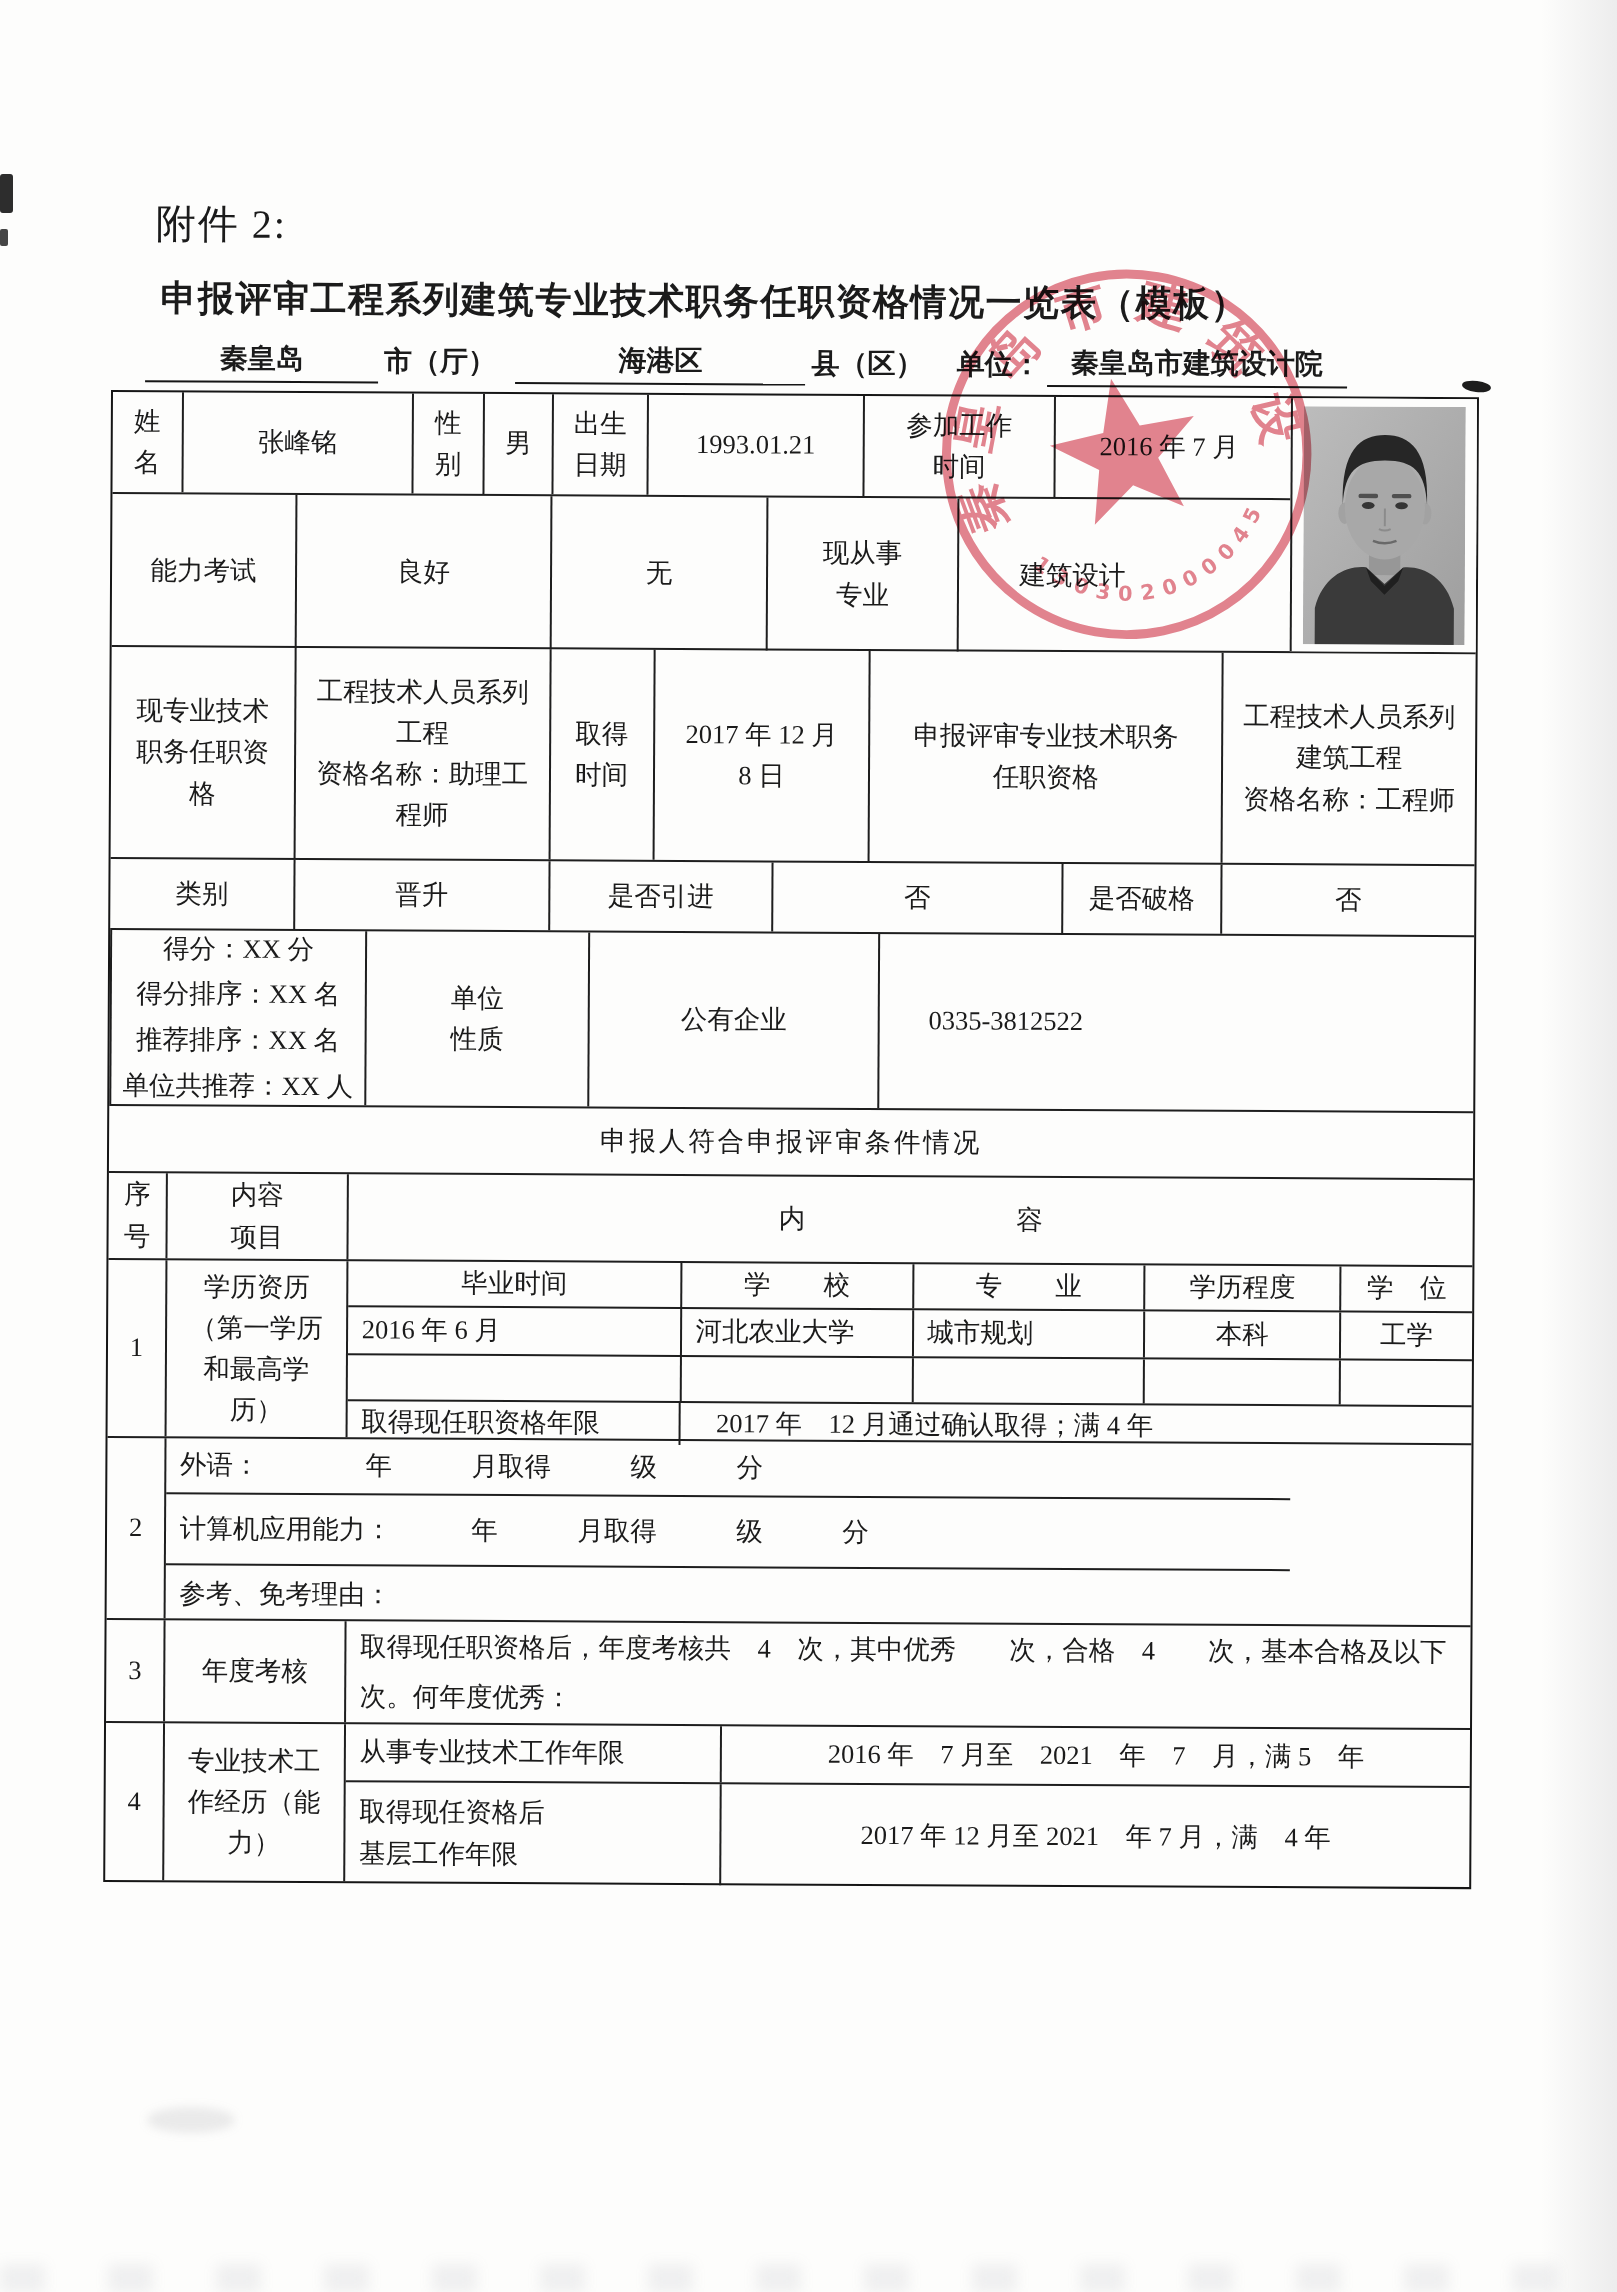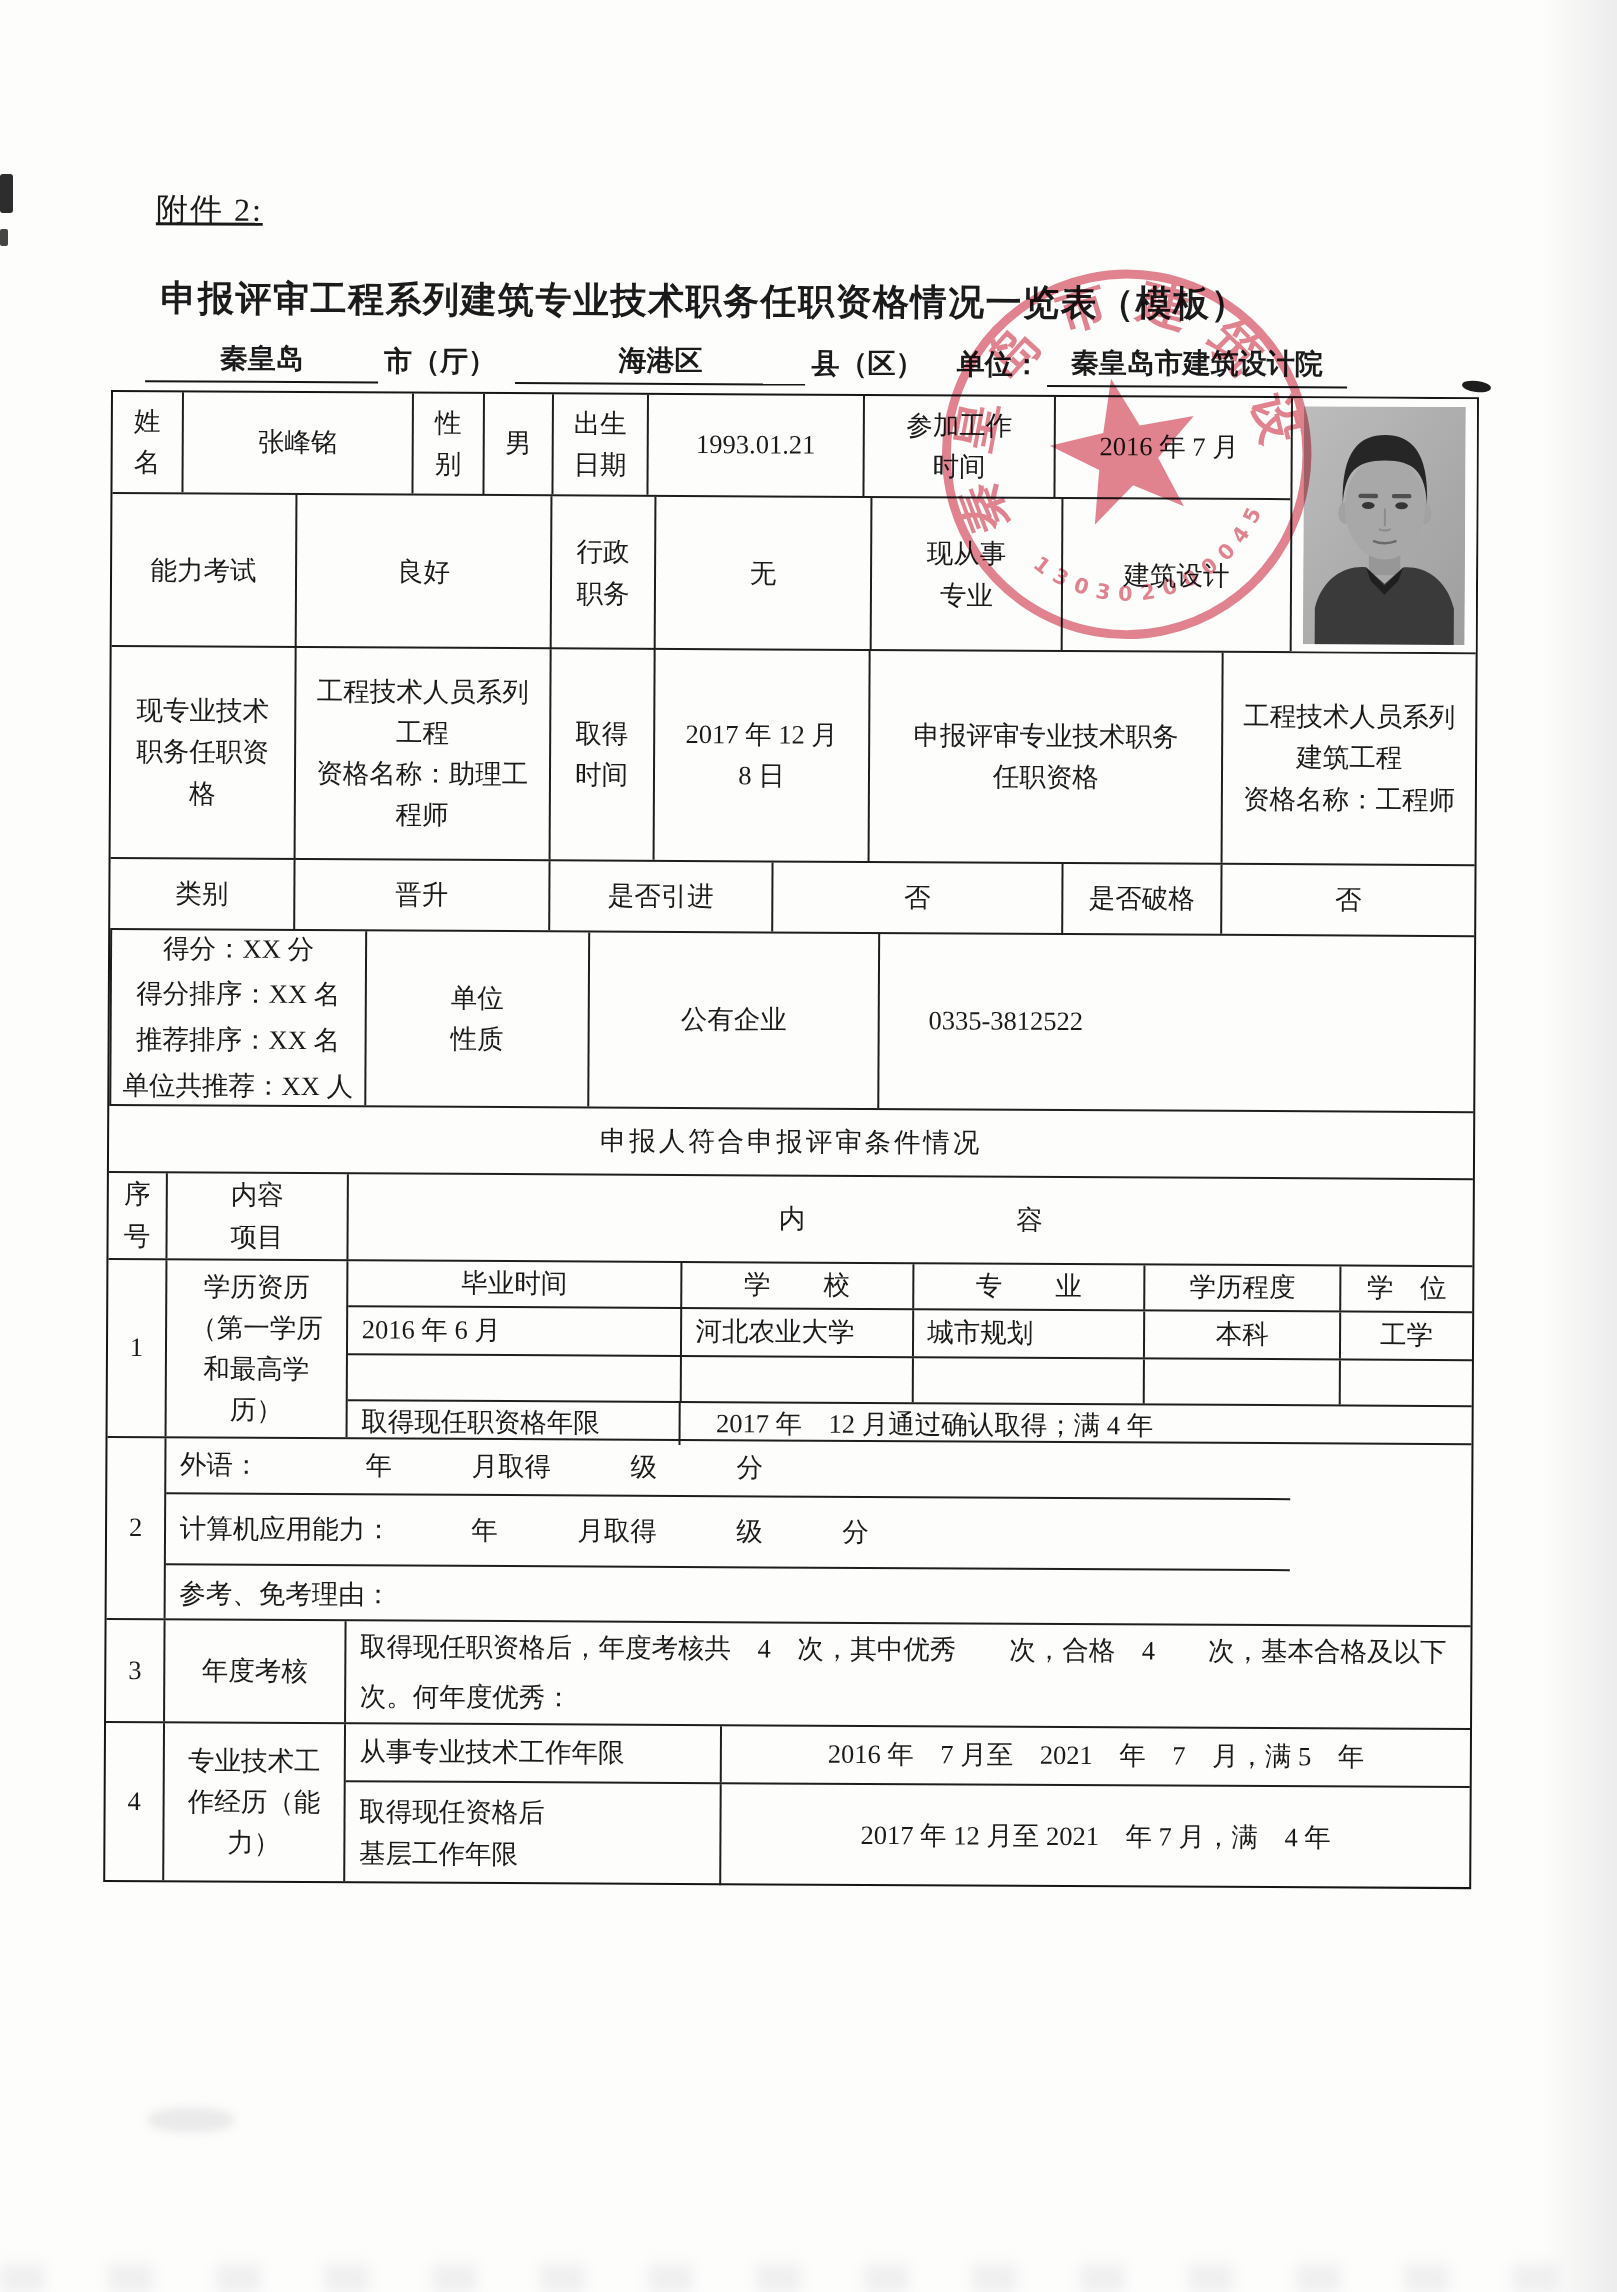--- a/index.html
+++ b/index.html
@@ -1,20 +1,20 @@
 <!DOCTYPE html>
 <html><head>
 <meta charset="utf-8">
 <style>
   html,body{margin:0;padding:0;background:#e9e9e9;}
   .sheet{position:relative;width:1617px;height:2293px;background:#fdfdfc;overflow:hidden;
          font-family:"Liberation Serif","DejaVu Serif",serif;color:#1b1b1b;}
   .tilt{position:absolute;left:0;top:0;width:1617px;height:2293px;
         transform:rotate(0.3deg);transform-origin:113px 392px;}
-  .attachment{position:absolute;left:155px;top:188px;font-size:32px;letter-spacing:2px;text-decoration:underline;}
+  .attachment{position:absolute;left:155px;top:196px;font-size:40px;letter-spacing:2px;}
   .main-title{position:absolute;left:160px;top:274px;width:1264px;font-size:36px;font-weight:700;
               letter-spacing:1.5px;white-space:nowrap;}
   .loc-line{position:absolute;left:145px;top:339px;display:flex;align-items:flex-end;
             font-size:28px;font-weight:600;}
   .loc-line .u{border-bottom:2.9px solid #161616;text-align:center;padding-bottom:2.9px;}
   .loc-line .plain{padding:0 5.9px 2.9px 5.9px;white-space:nowrap;}
   .u1{width:233px;} .u2{width:290px;} .u3{width:300px;}
   .gap1{width:13.7px;} .gap2{width:21.6px;}
 
   
@@ -88,22 +88,20 @@
             <div class="c" style="width:95px">出生
 日期</div>
             <div class="c" style="width:216px">1993.01.21</div>
             <div class="c" style="width:191px">参加工作
 时间</div>
             <div class="c" style="width:229px">2016 年 7 月</div>
           </div>
           <div class="subr" style="height:153px">
             <div class="c cf" style="width:183px">能力考试</div>
             <div class="c" style="width:255px">良好</div>
-            <div class="c" style="width:104px">行政
-职务</div>
             <div class="c" style="width:216px">无</div>
             <div class="c" style="width:191px">现从事
 专业</div>
             <div class="c" style="width:229px">建筑设计</div>
           </div>
         </div>
         <div class="c photo-cell" style="width:186px">
           <svg class="photo-frame" viewBox="0 0 165 243">
             <defs>
               <linearGradient id="pbg" x1="0" y1="0" x2="1" y2="1">

